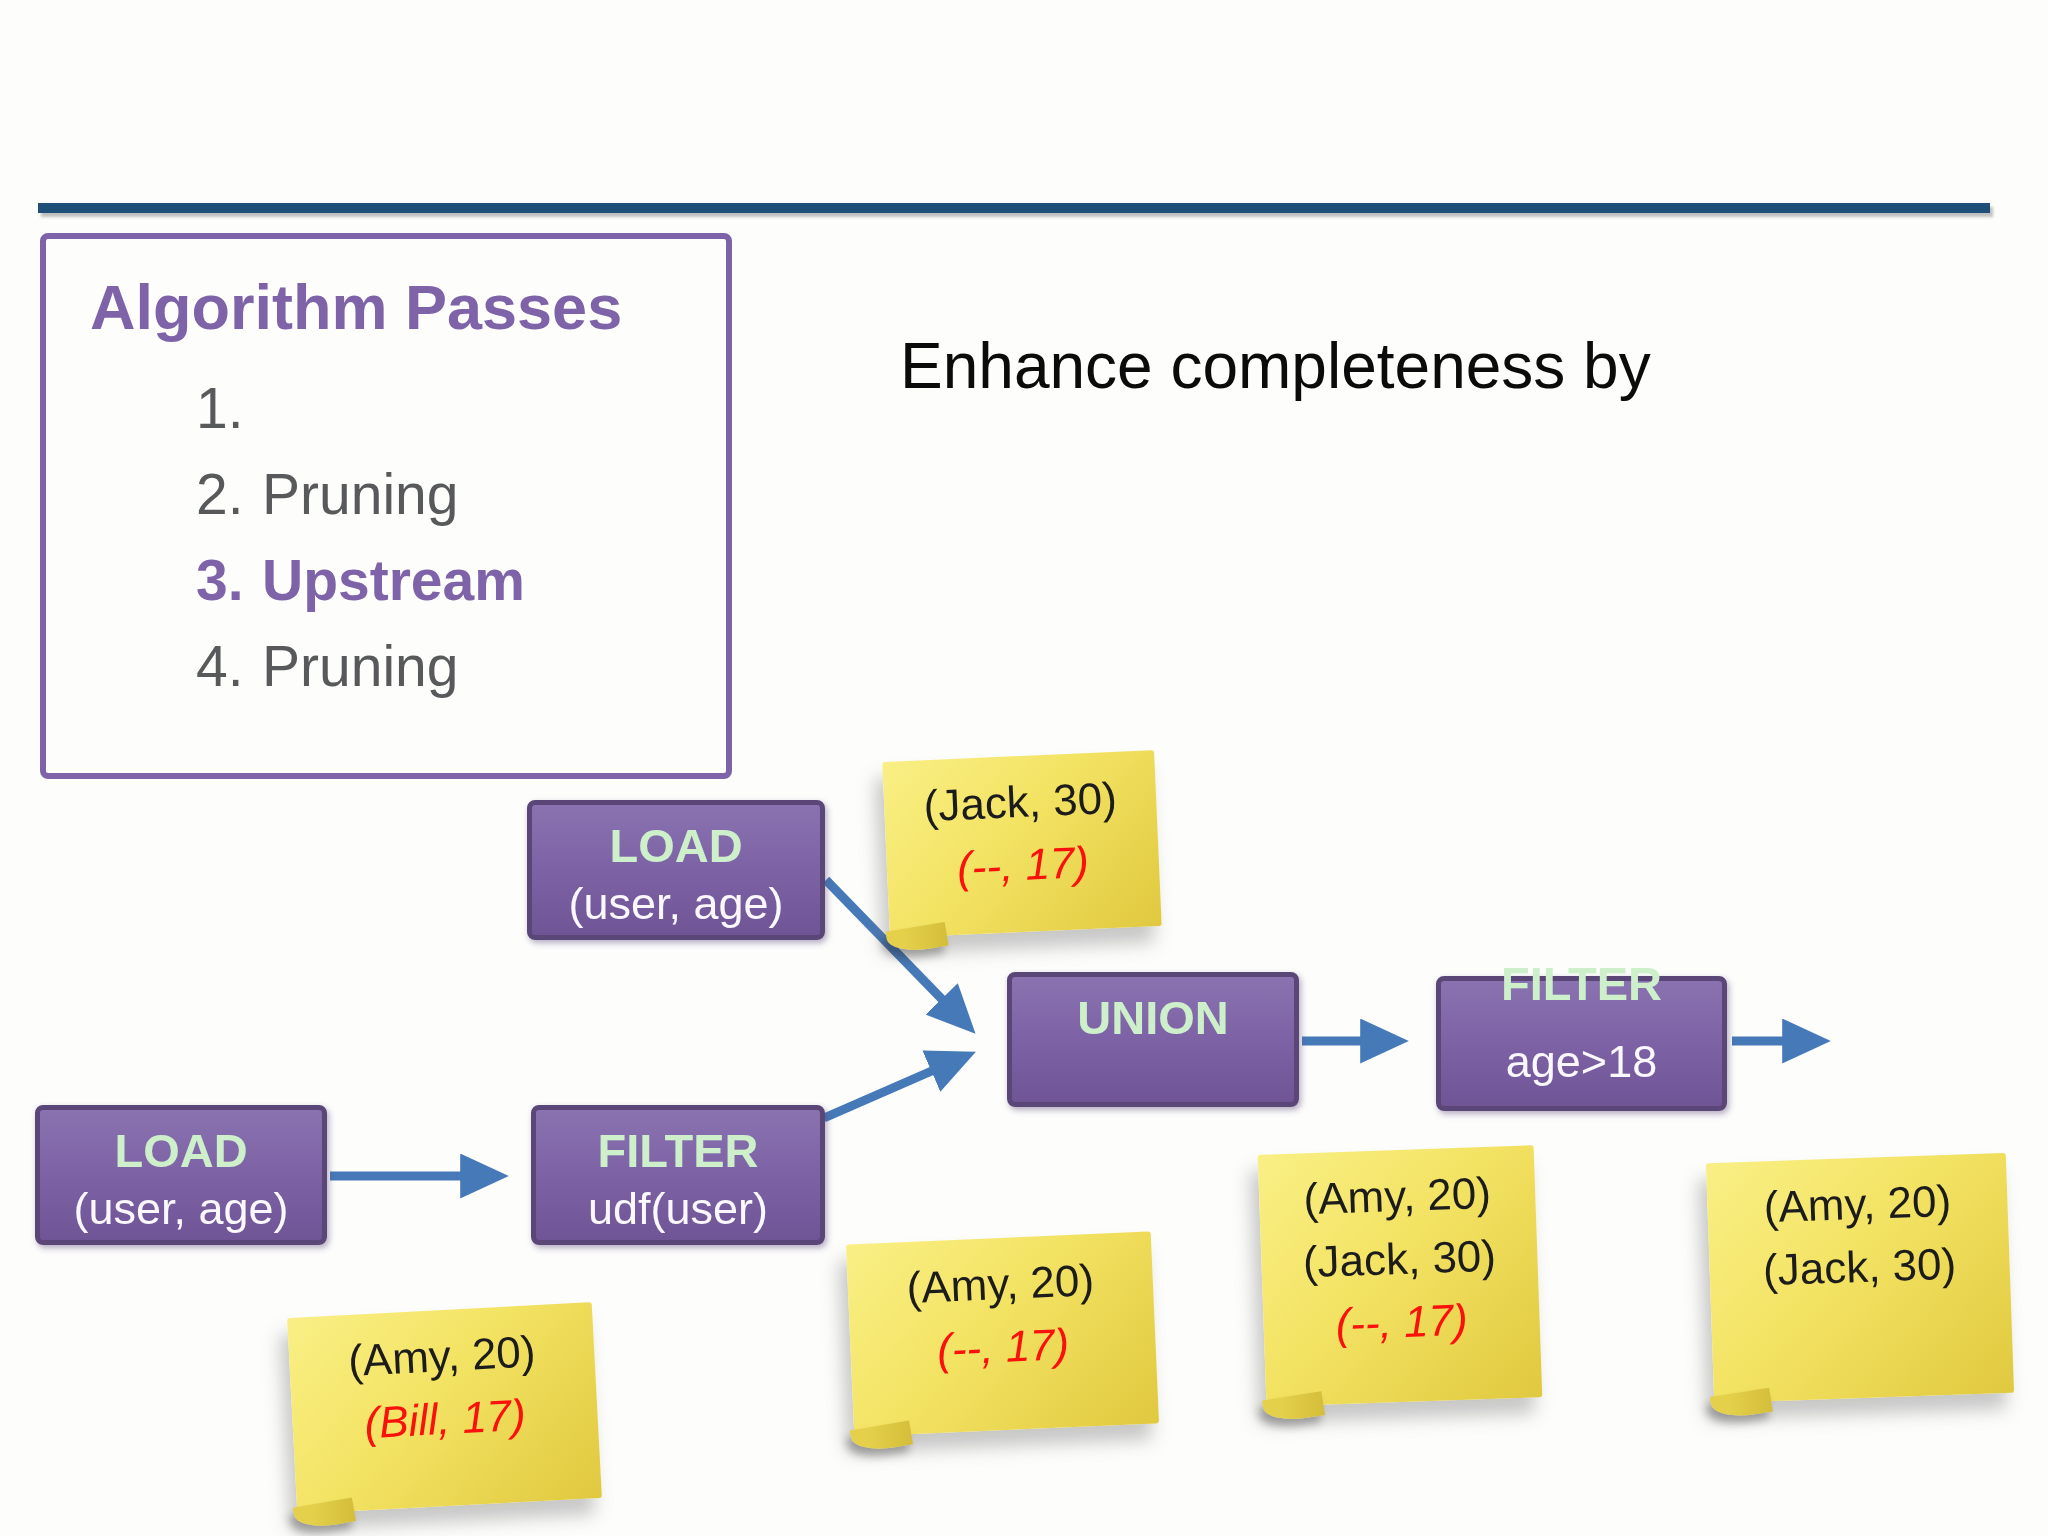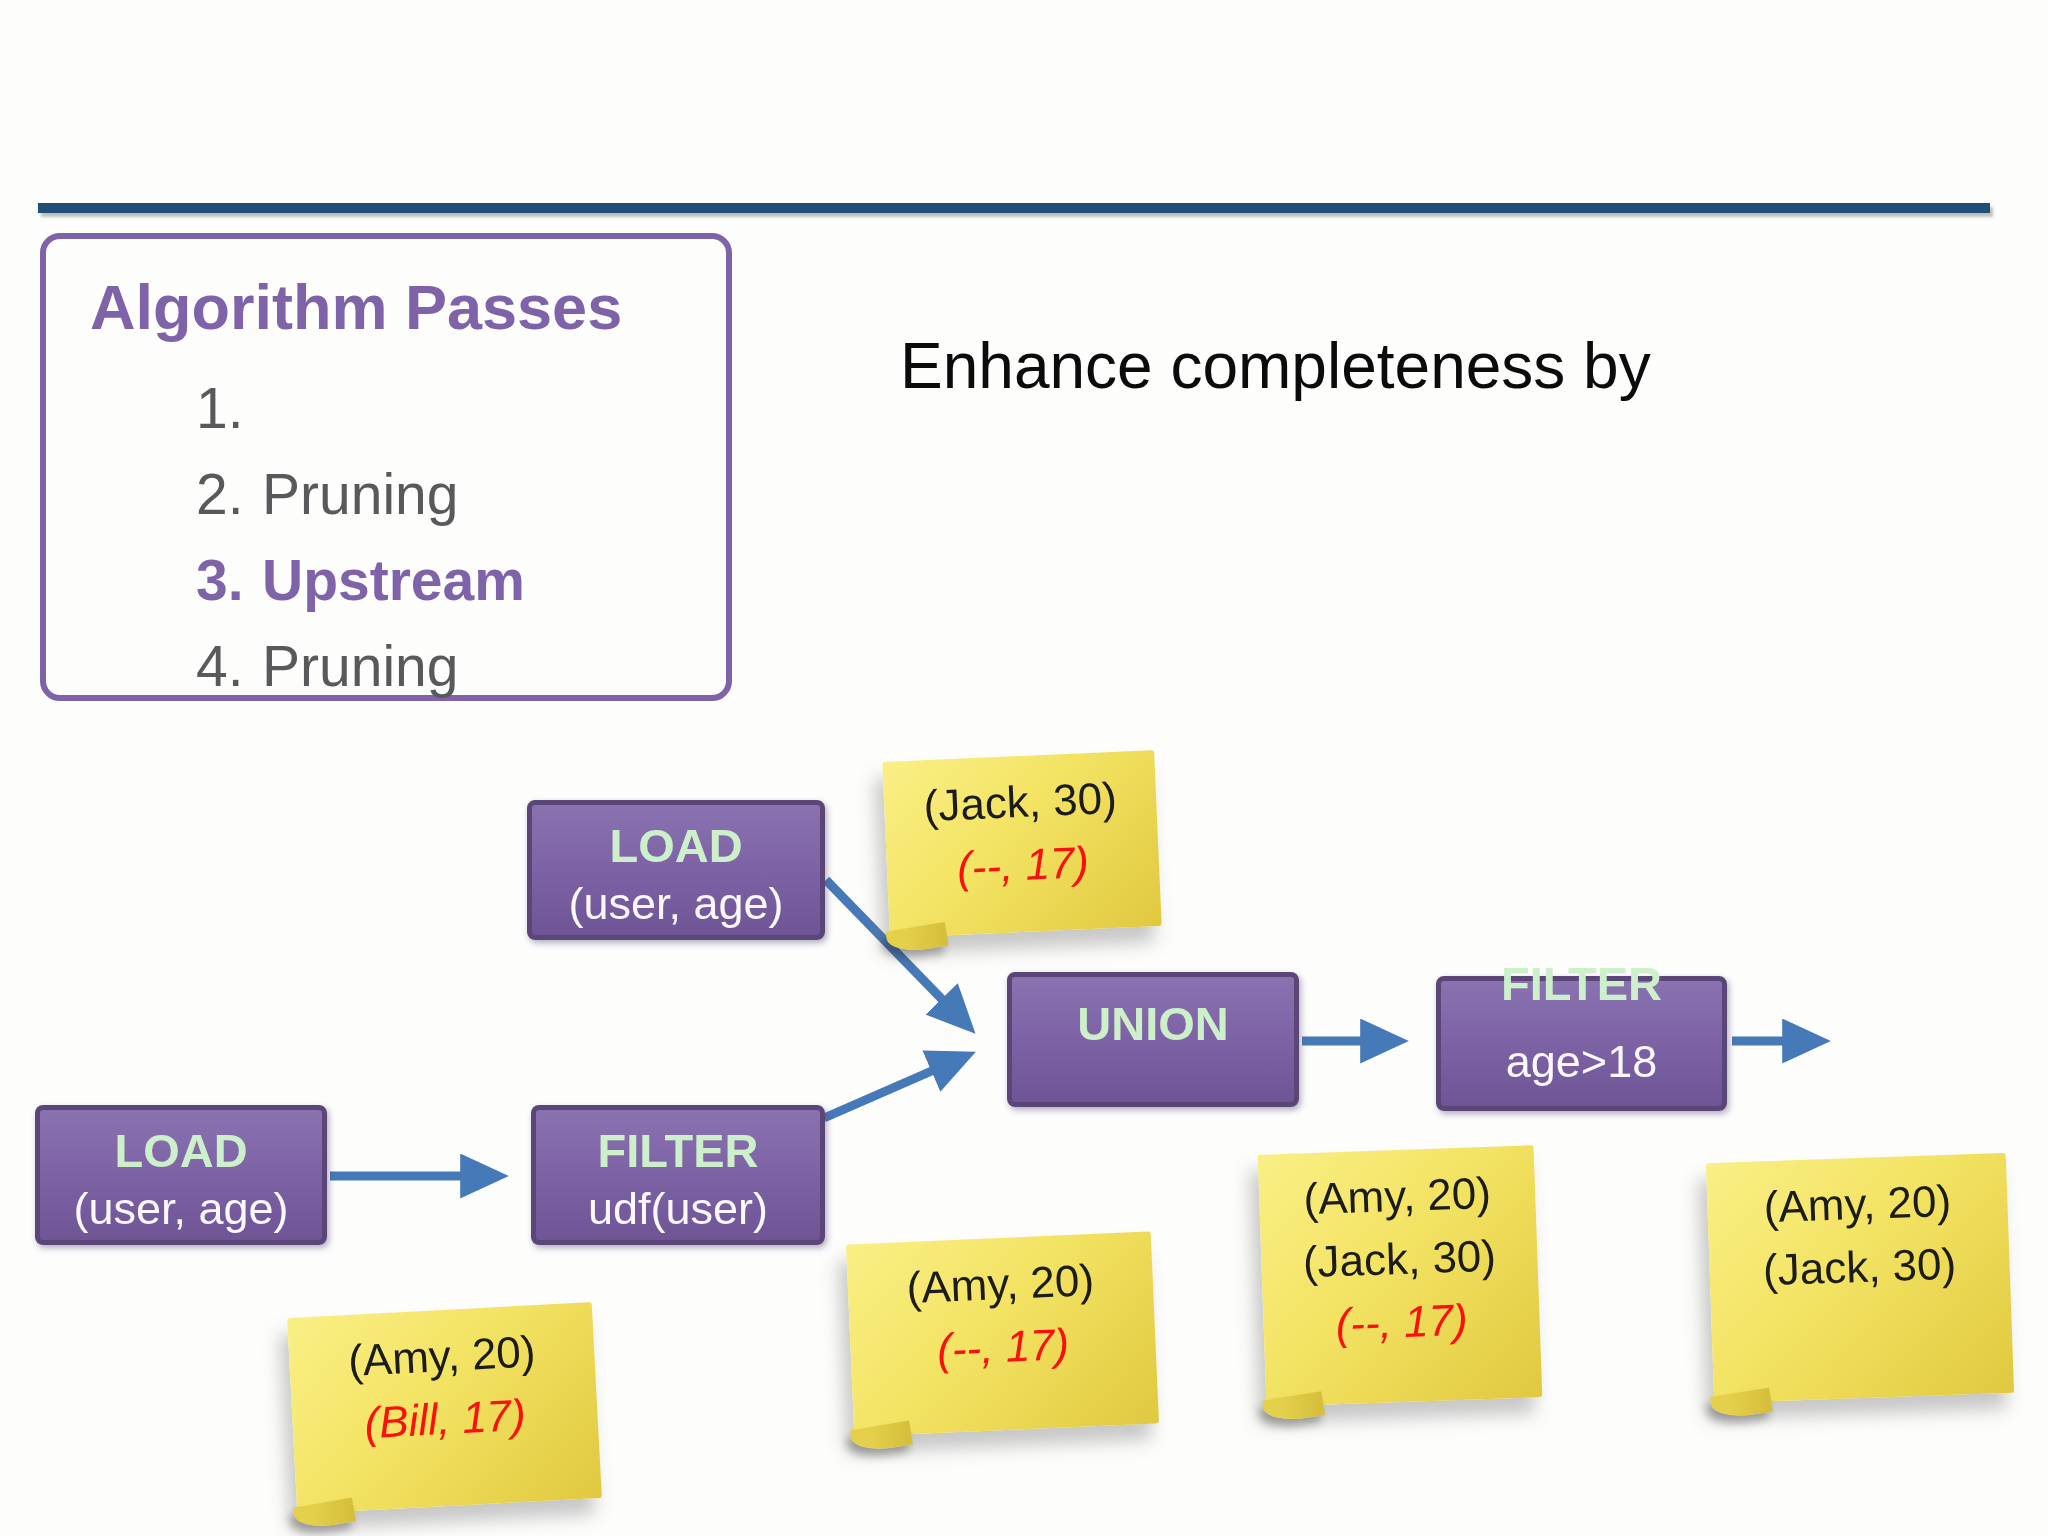--- a/index.html
+++ b/index.html
@@ -11,22 +11,22 @@
   html,body{margin:0;padding:0;}
   body{width:2048px;height:1536px;background:#FDFDFC;
        font-family:"Liberation Sans", sans-serif; overflow:hidden;}
   .slide{position:absolute;left:0;top:0;width:2048px;height:1536px;}
 
   .title{position:absolute;left:72px;top:22px;font-size:96px;line-height:1.1;
          color:var(--title-blue);font-weight:600;letter-spacing:-1px;}
   .rule{position:absolute;left:38px;top:203px;width:1952px;height:10px;
         background:var(--rule-blue);box-shadow:3px 4px 3px rgba(140,140,140,.55);}
 
-  .panel{position:absolute;left:40px;top:233px;width:692px;height:468px;
-         border:6px solid var(--panel-purple);border-radius:20px;background:transparent;box-sizing:border-box;}
+  .panel{position:absolute;left:40px;top:233px;width:692px;height:546px;
+         border:6px solid var(--panel-purple);border-radius:8px;background:transparent;box-sizing:border-box;}
   .panel-heading{margin:32px 0 0 44px;font-size:63px;font-weight:bold;color:var(--panel-purple);}
   .panel-list{margin:22px 0 0 150px;font-size:57px;color:var(--list-gray);}
   .panel-item{height:86px;display:flex;align-items:center;}
   .panel-item .num{width:66px;}
   .panel-item.active{color:var(--panel-purple);font-weight:bold;}
 
   .callout{position:absolute;left:900px;top:322px;width:1080px;text-align:left;
            font-size:64px;line-height:89px;color:#0b0b0b;}
   .callout i{font-style:italic;}
 
@@ -105,21 +105,21 @@
   <div class="node node-pad" style="left:35px;top:1105px;width:292px;height:140px;">
     <div class="op">LOAD</div>
     <div class="arg">(user, age)</div>
   </div>
 
   <div class="node node-pad" style="left:531px;top:1105px;width:294px;height:140px;">
     <div class="op">FILTER</div>
     <div class="arg">udf(user)</div>
   </div>
 
-  <div class="node" style="left:1007px;top:972px;width:292px;height:135px;padding-top:18px;">
+  <div class="node" style="left:1007px;top:972px;width:292px;height:135px;padding-top:12px;">
     <div class="op">UNION</div>
   </div>
 
   <div class="node" style="left:1436px;top:976px;width:291px;height:135px;">
     <div class="op" style="margin-top:-26px;">FILTER</div>
     <div class="arg" style="margin-top:20px;">age&gt;18</div>
   </div>
 
   <div class="note" style="left:886px;top:756px;width:272px;height:176px;transform:rotate(-2.5deg);">
     <div>(Jack, 30)</div>

